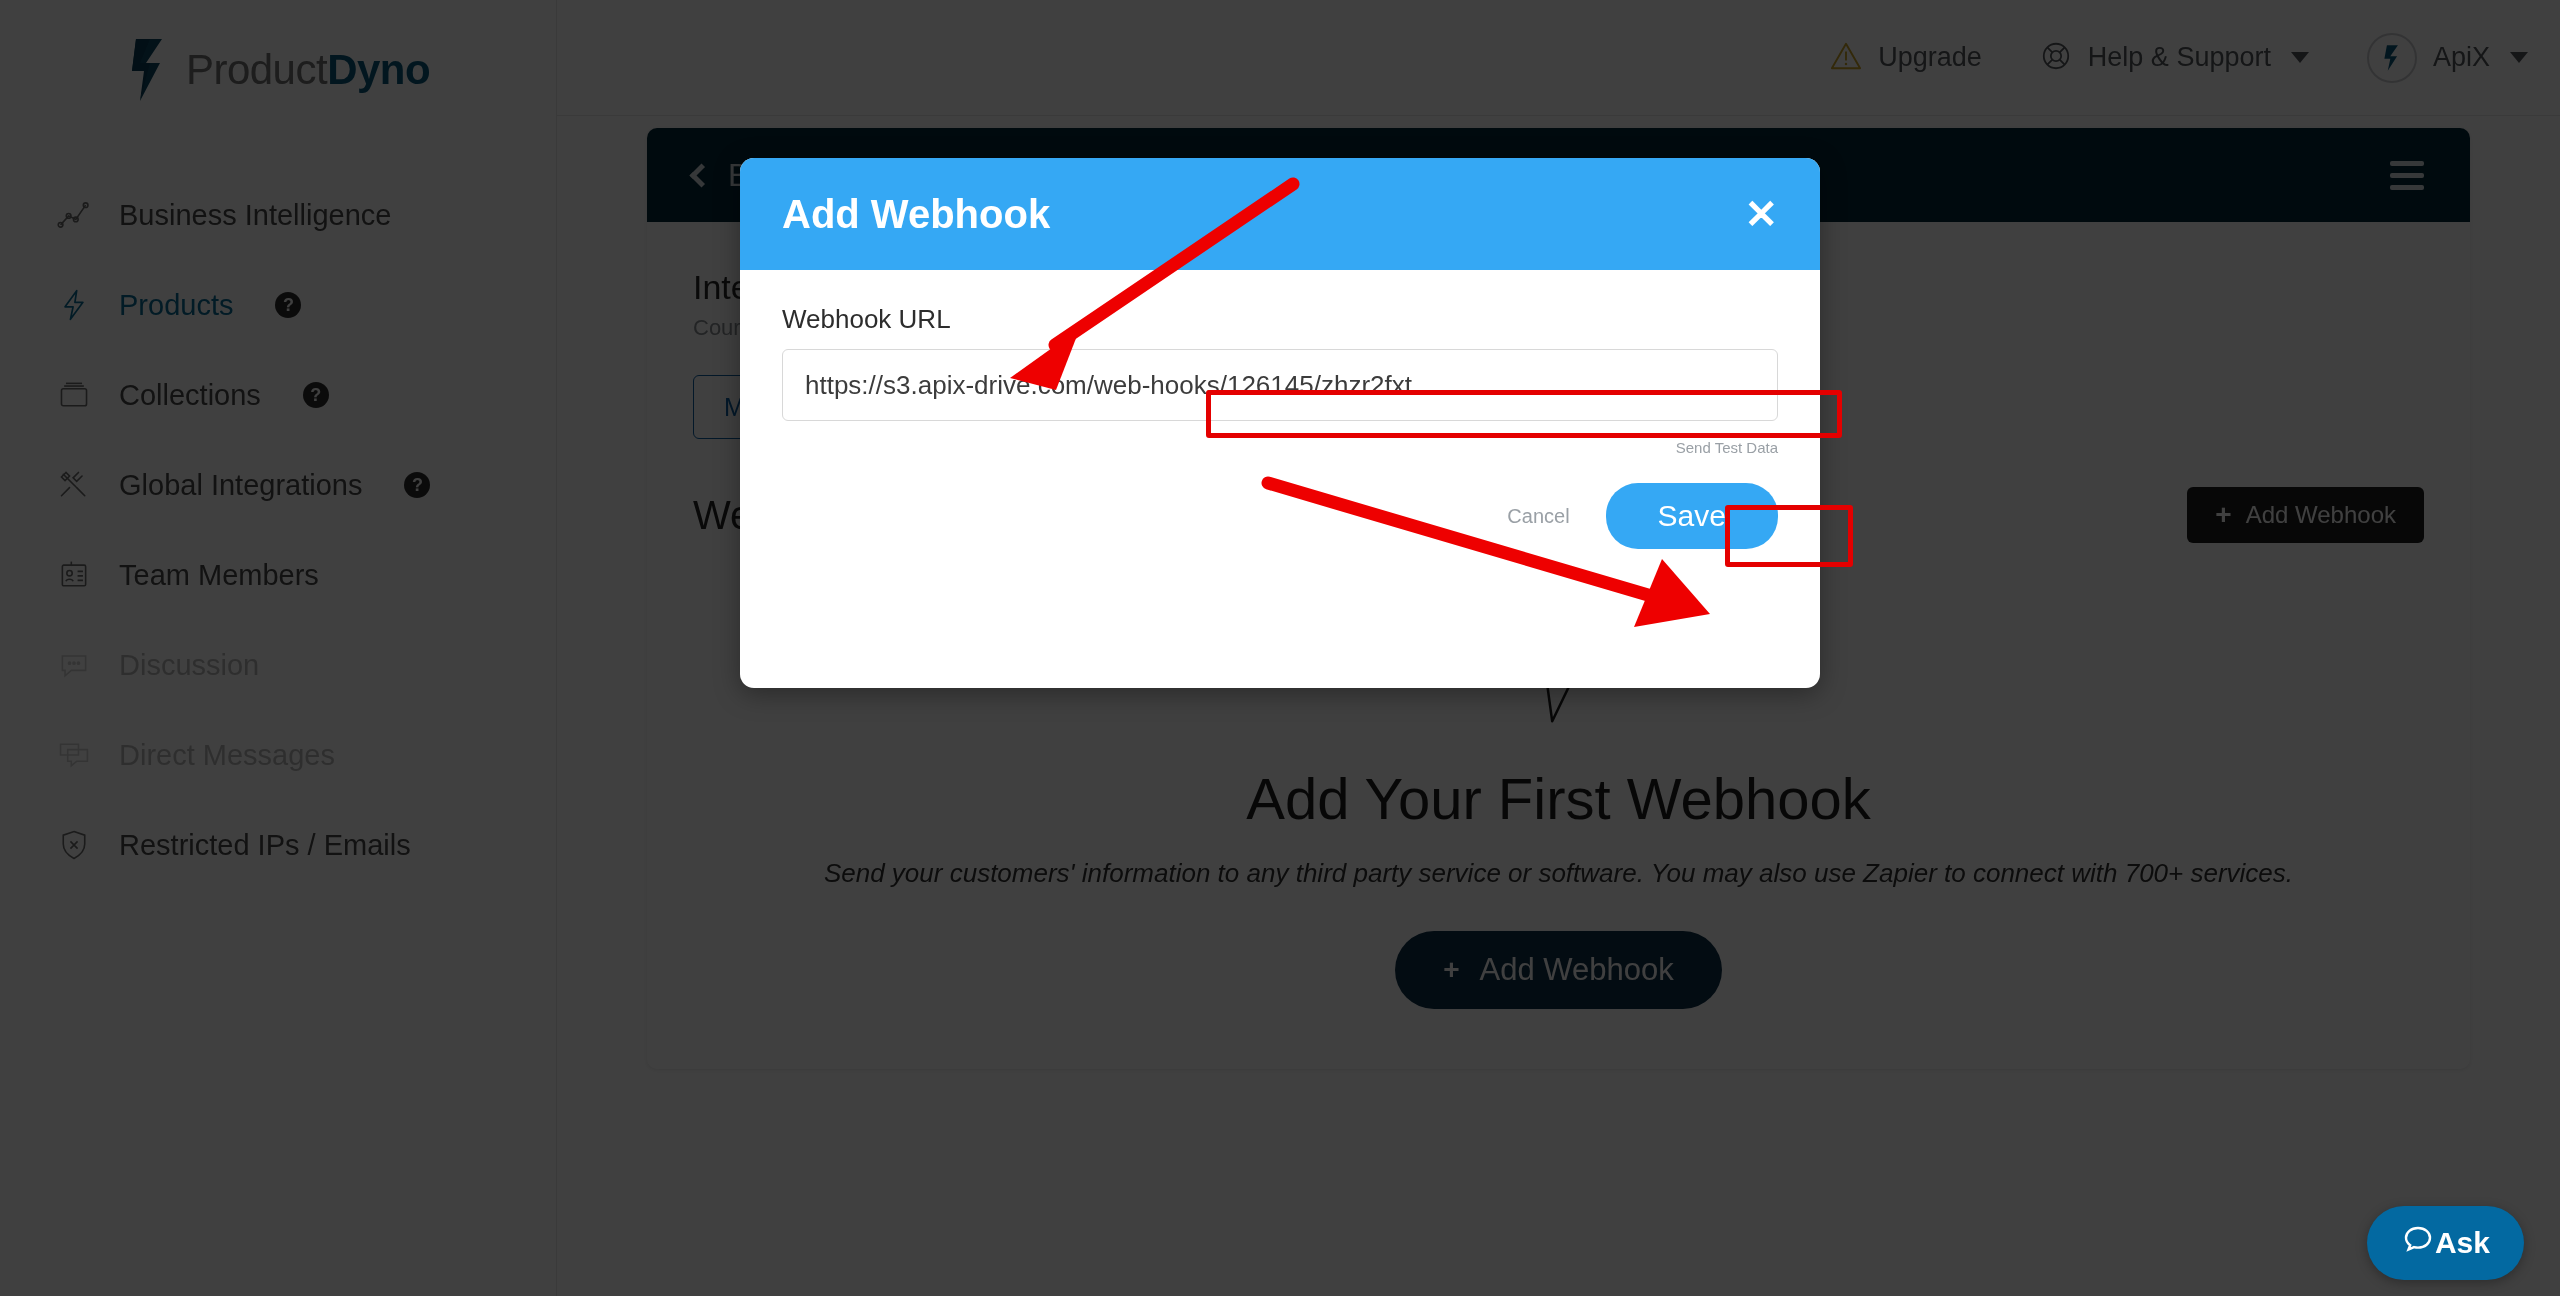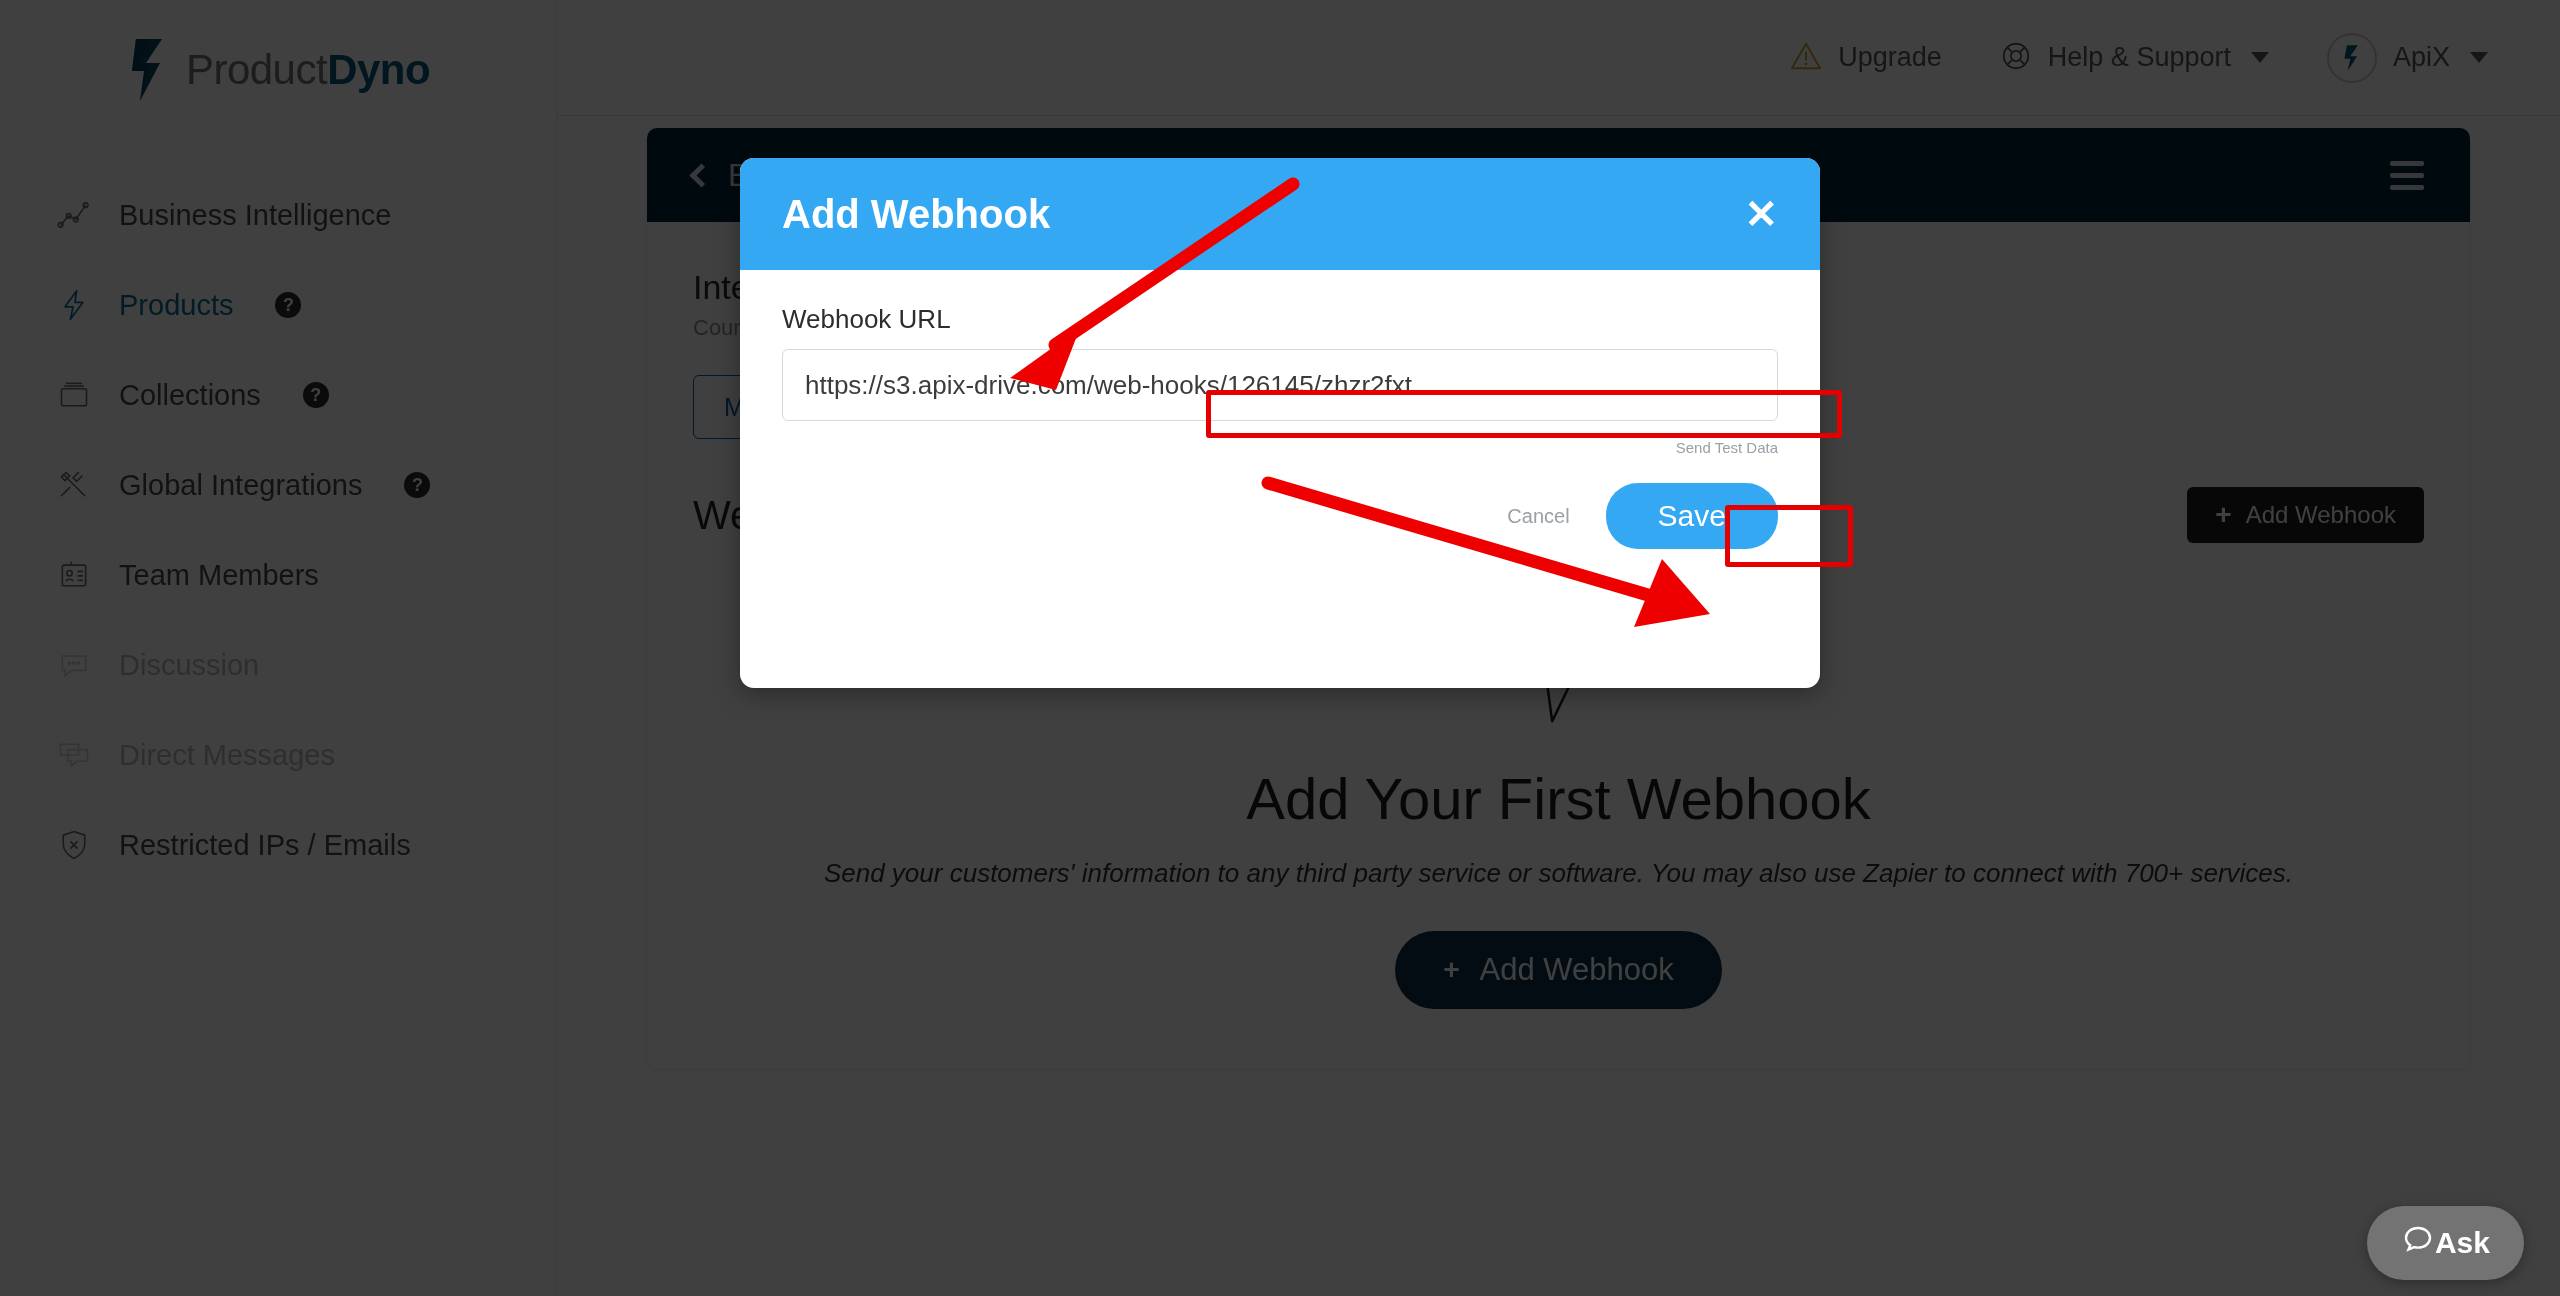--- a/index.html
+++ b/index.html
@@ -51,21 +51,21 @@
     margin-left: 16px; flex: 0 0 auto;
   }
 
   
   #topbar {
     position: absolute; left: 557px; top: 0;
     width: 2003px; height: 116px;
     background: #ffffff;
     border-bottom: 1px solid #e6e6e6;
     display: flex; align-items: center; justify-content: flex-end;
-    padding-right: 72px; gap: 58px;
+    padding-right: 32px; gap: 58px;
   }
   .top-item { display: flex; align-items: center; gap: 16px; cursor: pointer; }
   .top-label { font-size: 27px; color: #55595e; }
   .caret { width: 0; height: 0; border-left: 9px solid transparent; border-right: 9px solid transparent; border-top: 11px solid #55595e; margin-left: 4px; }
   .avatar-circle {
     width: 50px; height: 50px; border-radius: 50%;
     border: 2px solid #c9ccd0;
     display: flex; align-items: center; justify-content: center;
   }
 
@@ -209,21 +209,21 @@
     z-index: 70;
     pointer-events: none;
   }
   #hl-url   { left: 466px; top: 232px; width: 636px; height: 48px; }
   #hl-save  { left: 985px; top: 347px; width: 128px; height: 62px; }
   #arrows   { position: absolute; left: 0; top: 0; width: 2560px; height: 1296px; z-index: 80; pointer-events: none; }
 
   
   #ask {
     position: absolute; right: 36px; bottom: 16px;
-    background: #737373; color: #ffffff;
+    background: #0369a1; color: #ffffff;
     border-radius: 40px;
     height: 74px; padding: 0 34px;
     display: flex; align-items: center; gap: 0;
     font-size: 30px; font-weight: 700;
     z-index: 90; cursor: pointer;
     box-shadow: 0 3px 12px rgba(0,0,0,.3);
   }
 </style>
 </head>
 <body>

